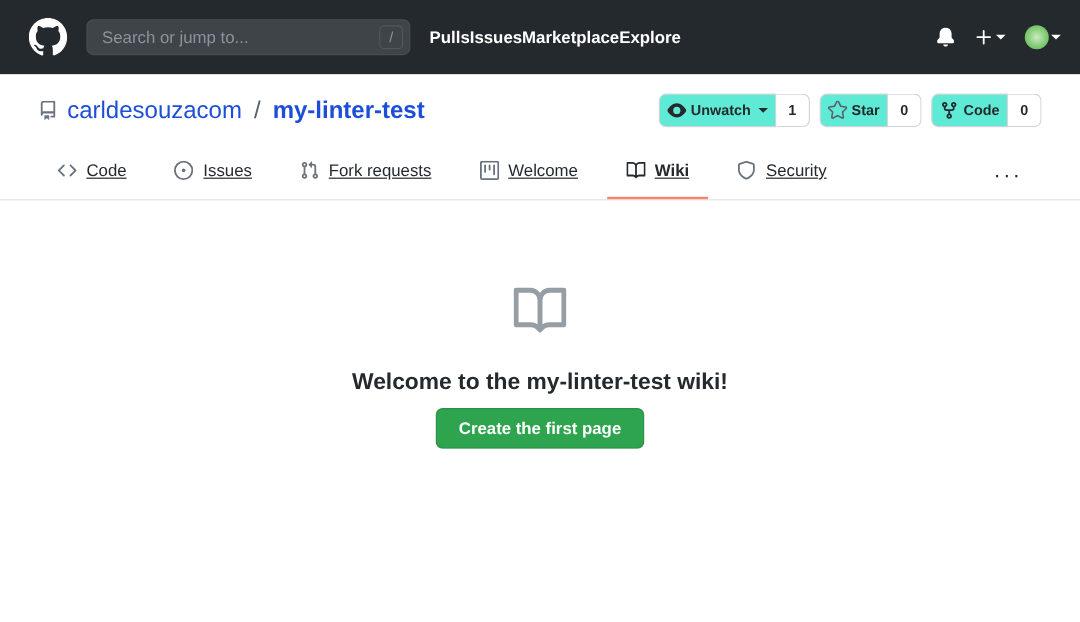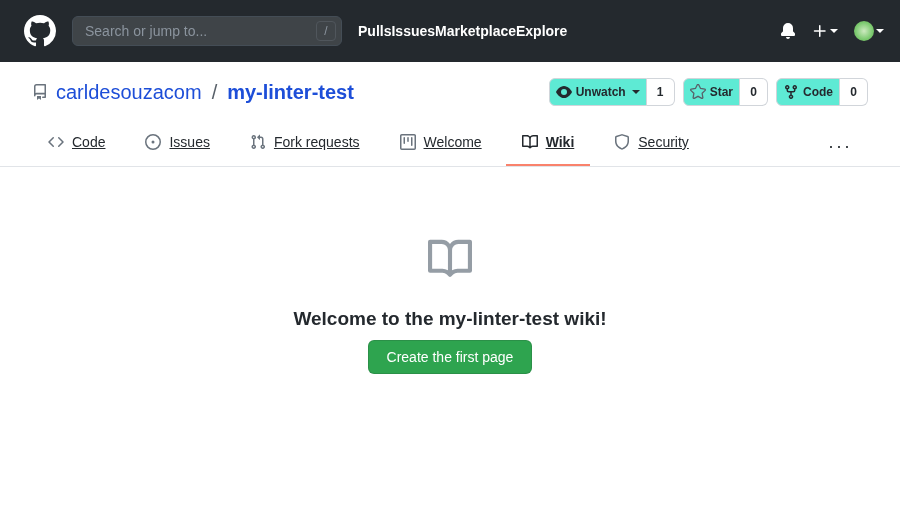--- a/index.html
+++ b/index.html
@@ -116,21 +116,21 @@
   .blankslate .book { color:#959da5; margin-bottom: 24px; display:inline-block;}
   .blankslate h2 { font-size:19px; font-weight:600; margin-bottom:10px; }
   .blankslate p { color:#586069; font-size:16px; line-height:1.5; margin-bottom:24px; }
   .btn-primary {
     display:inline-block;
     background:#2ea44f;
     color:#fff;
     border:1px solid rgba(27,31,35,.15);
     border-radius:6px;
     padding: 8px 18px;
-    font-size:14px; font-weight:400;
+    font-size:14px; font-weight:700;
     cursor:pointer;
   }
   .octicon { fill: currentColor; }
 </style>
 </head>
 <body>
 
 <div class="gh-header">
   <a class="gh-logo">
     <svg height="32" width="32" viewBox="0 0 16 16" class="octicon">

